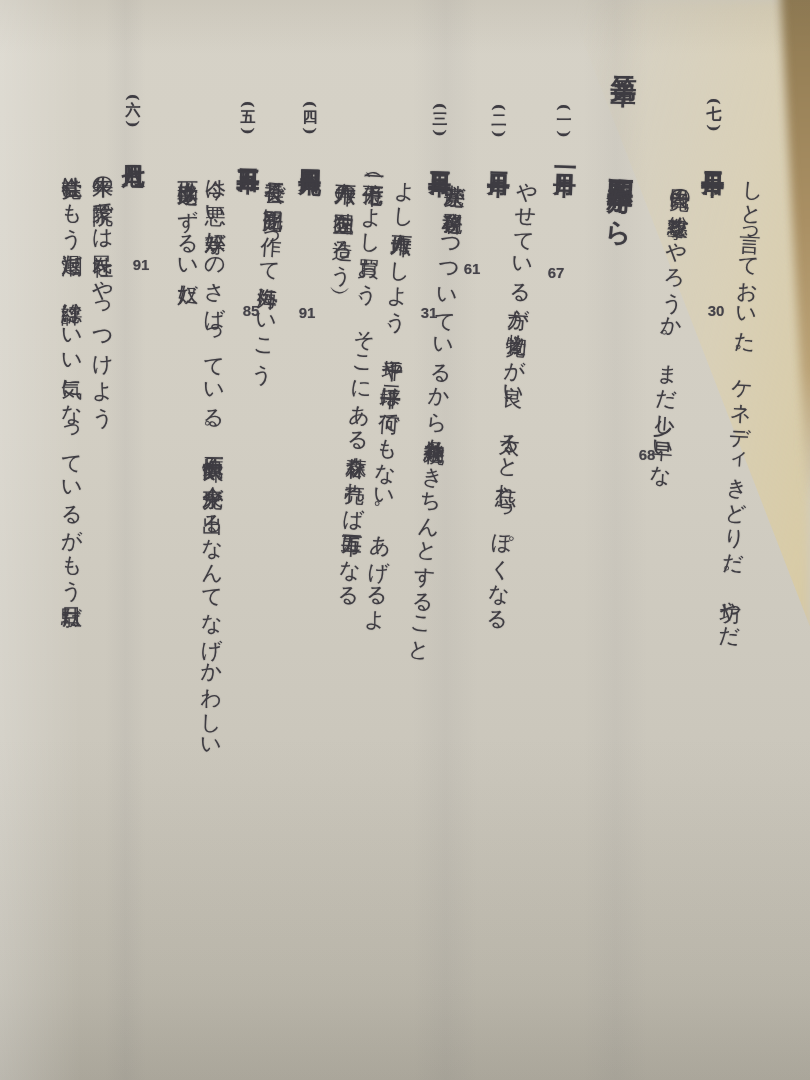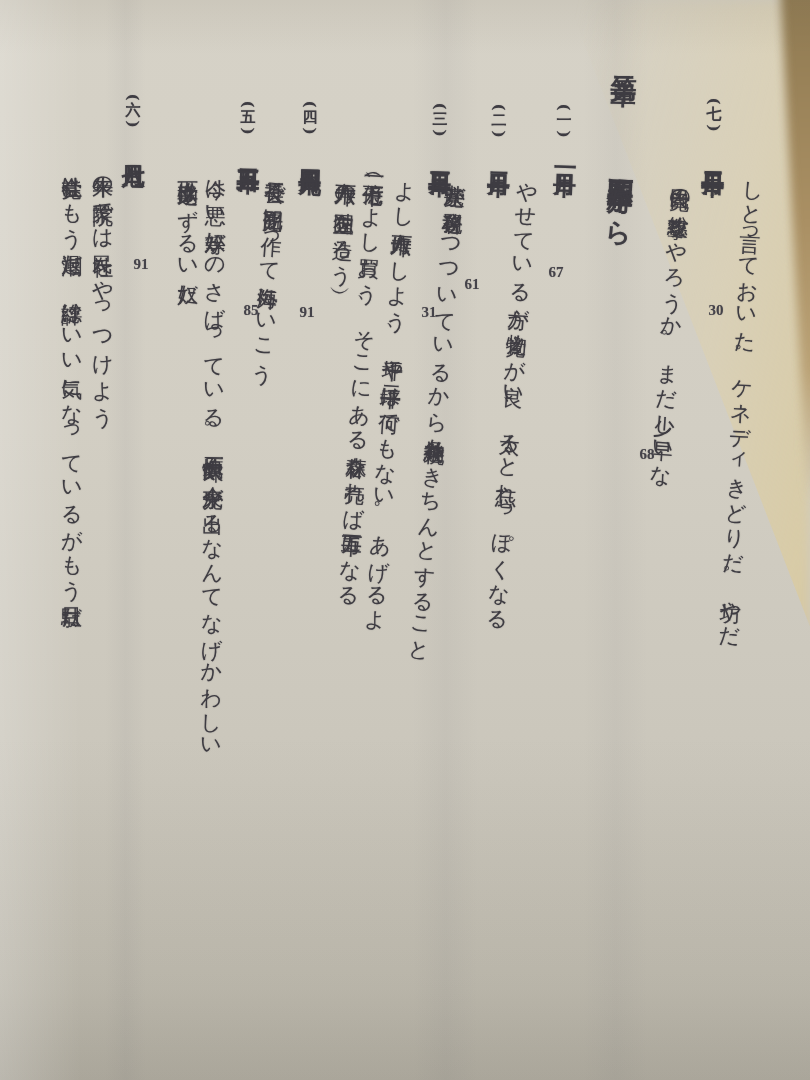--- a/index.html
+++ b/index.html
@@ -42,21 +42,21 @@
     transform-origin:50% 0;
     line-height:1.18;
     text-shadow:0 0 1.2px rgba(62,60,66,0.45);
   }
   .txt{font-size:21px;letter-spacing:1px;font-weight:normal;}
   .date{font-size:23px;letter-spacing:0.5px;font-weight:bold;}
   .ch{font-size:26px;letter-spacing:1.5px;font-weight:bold;}
   .pg{
     position:absolute;width:26px;text-align:center;
     font-size:15px;font-weight:bold;color:#45434a;
-    font-family:Liberation Serif, serif;
+    font-family:Liberation Sans, sans-serif;
     text-shadow:0 0 1px rgba(62,60,66,0.4);
   }
   .marker{
     position:absolute;width:26px;
     display:flex;flex-direction:column;align-items:center;
     text-shadow:0 0 1px rgba(62,60,66,0.4);
   }
   .mp{display:block;transform:rotate(90deg);font-size:15px;line-height:8px;font-weight:bold;}
   .mn{display:block;font-size:15px;line-height:17px;font-weight:bold;margin:1px 0;}
 </style>
@@ -91,21 +91,21 @@
   <div class="v date" style="left:553px;top:155px;transform:rotate(2deg)">一月十日</div>
   <div class="pg" style="left:543px;top:264px">67</div>
   <div class="v txt" style="left:516px;top:168px;transform:rotate(4deg)">やせている方が物覚えが良い、太ると忘れっぽくなる</div>
 
   <div class="marker" style="left:486px;top:103px">
     <span class="mp">(</span>
     <span class="mn">二</span>
     <span class="mp">)</span>
   </div>
   <div class="v date" style="left:487px;top:155px;transform:rotate(2deg)">二月十日</div>
-  <div class="pg" style="left:459px;top:276px">61</div>
+  <div class="pg" style="left:459px;top:260px">61</div>
   <div class="v txt" style="left:444px;top:168px;transform:rotate(4.5deg)">共産党が税務署をつついているから各社共納税をきちんとすること</div>
 
   <div class="marker" style="left:427px;top:102px">
     <span class="mp">(</span>
     <span class="mn">三</span>
     <span class="mp">)</span>
   </div>
   <div class="v date" style="left:428px;top:154px;transform:rotate(1.5deg)">三月二十二日</div>
   <div class="pg" style="left:416px;top:304px">31</div>
   <div class="v txt" style="left:394px;top:167px;transform:rotate(4deg)">よし六十八万坪にしよう、千坪や二千坪は何でもない。あげるよ</div>

